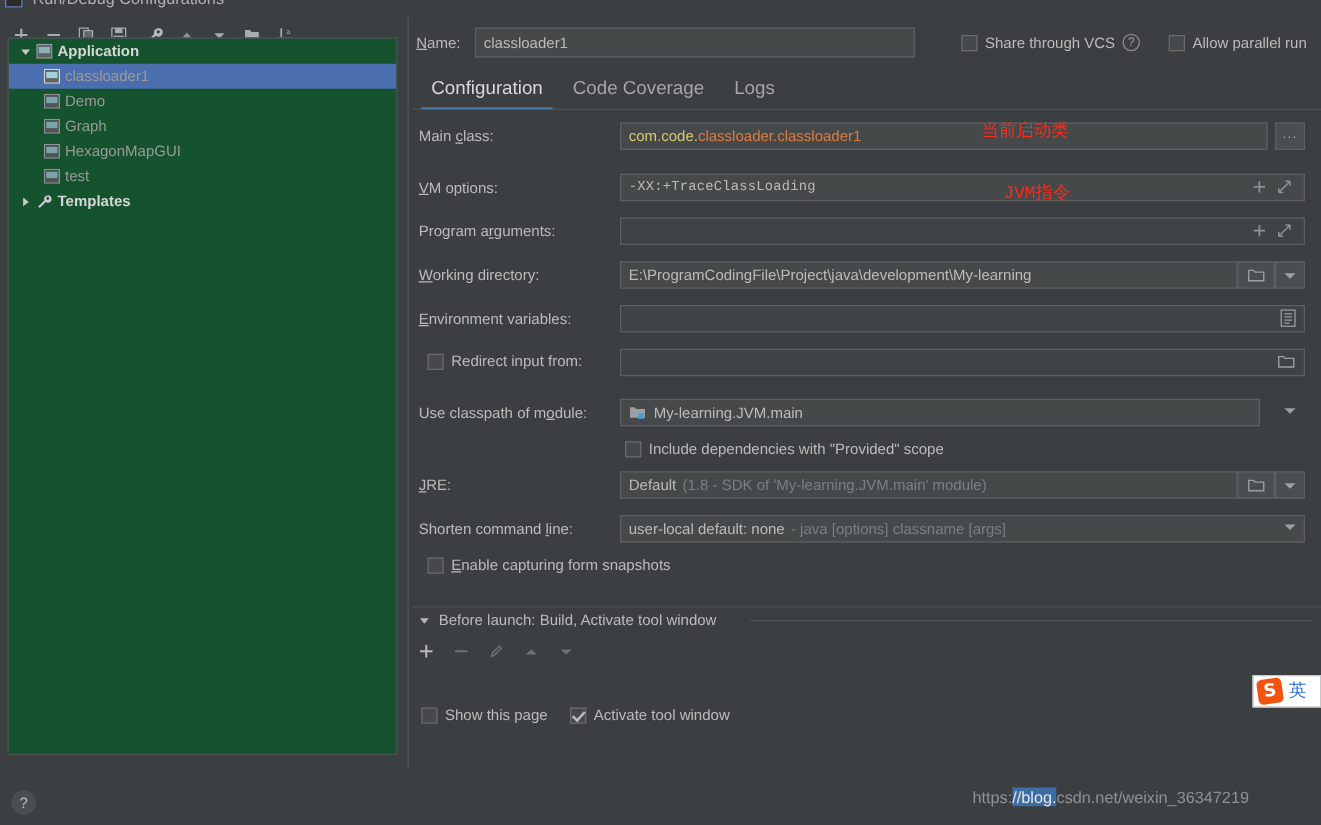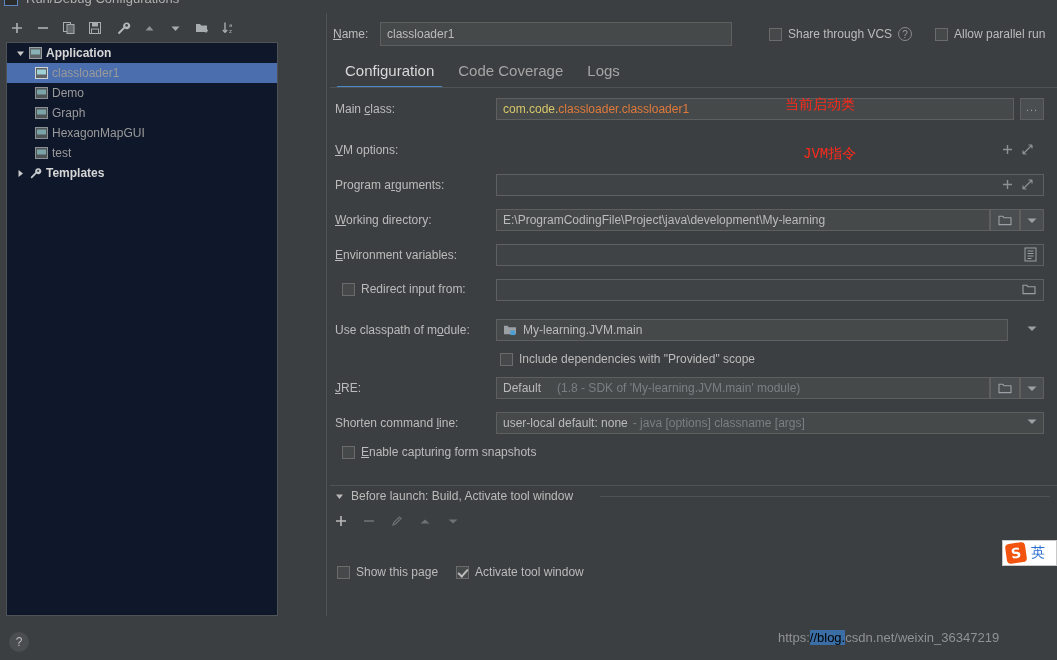--- a/index.html
+++ b/index.html
@@ -30,22 +30,22 @@
 
   
   .left-toolbar { position: absolute; left: 0; top: 13px; width: 320px; height: 30px; }
   .tb-btn {
     position: absolute; top: 4px; width: 22px; height: 22px;
     display: flex; align-items: center; justify-content: center;
   }
   .tb-btn svg { display: block; }
 
   .tree-panel {
-    position: absolute; left: 6px; top: 42px; width: 272px; height: 574px;
-    background: #0f172a; border: 1px solid #4f5356;
+    position: absolute; left: 6px; top: 30px; width: 312px; height: 574px;
+    background: #14532d; border: 1px solid #4f5356;
     overflow: hidden;
   }
   .tree-row {
     position: relative; height: 20px; display: flex; align-items: center;
     padding-left: 6px; white-space: nowrap; font-size: 12px;
   }
   .tree-row.selected { background: #4b6eaf; }
   .tree-row.selected .tree-label { color: #ffffff; }
   .twisty { width: 14px; display: inline-flex; justify-content: center; align-items:center; }
   .tree-icon { width: 16px; display: inline-flex; justify-content: center; align-items: center; margin-right: 3px; }
@@ -133,21 +133,21 @@
     display: flex; align-items: center; justify-content: center;
     transform: rotate(-8deg); font-family: "DejaVu Sans", sans-serif;
   }
   .sogou-mode { color: #2b6fd0; font-size: 14px; margin-left: 5px; font-family: "DejaVu Sans", sans-serif; }
 
   
   .watermark {
     position: absolute; left: 778px; top: 630px; font-size: 13px; color: #8f9296;
     white-space: nowrap; font-family: "Liberation Sans", sans-serif;
   }
-  .wm-sel { background: #3a6ea5; color: #000000; }
+  .wm-sel { background: #3a6ea5; color: #e5e5e5; }
 
   
   .help-btn {
     position: absolute; left: 9px; top: 632px; width: 20px; height: 20px; border-radius: 50%;
     background: #4a4e50; color: #bdbdbd; font-size: 12px;
     display: flex; align-items: center; justify-content: center;
   }
 </style>
 </head>
 <body>
@@ -332,20 +332,23 @@
         <span class="mc-b">classloader.classloader1</span>
     </div>
     <div class="btn-sq" style="left:690px; top:6px; width:24px; height:22px;">
       <span style="color:#9aa0a3; font-size:11px; letter-spacing:1px; margin-top:-4px;">...</span>
     </div>
     <div class="ann" style="left:455px; top:4px;">当前启动类</div>
 
     <div class="flabel" style="left:5px; top:51px;">
       <span style="text-decoration:underline">V</span>M options:
     </div>
+    <div class="field" style="left:166px; top:47px; width:548px;">
+      <span class="mono">-XX:+TraceClassLoading</span>
+    </div>
     <div class="inset-icons" style="left:672px; top:51px;">
       <span>
         <svg width="11" height="11" viewBox="0 0 11 11">
             <path d="M5.5 1v9M1 5.5h9" stroke="#8d9194" stroke-width="1.4" fill="none"></path>
           </svg>
       </span>
       <span>
         <svg width="11" height="11" viewBox="0 0 11 11">
             <path d="M1 10L10 1M10 1H6.5M10 1v3.5M1 10h3.5M1 10V6.5" stroke="#8d9194" stroke-width="1.2" fill="none"></path>
           </svg>
@@ -428,21 +431,21 @@
     <div class="cb-row" style="left:170px; top:260px;">
       <span class="cbox"></span>
       <span>Include dependencies with "Provided" scope</span>
     </div>
 
     <div class="flabel" style="left:5px; top:289px;">
       <span style="text-decoration:underline">J</span>RE:
     </div>
     <div class="field" style="left:166px; top:285px; width:494px;">
       <span>Default</span>
-      <span class="sub" style="margin-left:16px">(1.8 - SDK of 'My-learning.JVM.main' module)</span>
+      <span class="sub" style="margin-left:5px">(1.8 - SDK of 'My-learning.JVM.main' module)</span>
     </div>
     <div class="btn-sq" style="left:660px; top:285px; width:30px; height:22px;">
       <svg width="14" height="12" viewBox="0 0 15 13">
           <path d="M1 2.5h4.2L6.4 4H14v7.5H1z" fill="none" stroke="#9aa0a3" stroke-width="1.2"></path>
         </svg>
     </div>
     <div class="btn-sq" style="left:690px; top:285px; width:24px; height:22px;">
       <svg width="10" height="7" viewBox="0 0 10 7">
           <path d="M0.5 1.5h9L5 6z" fill="#9aa0a3"></path>
         </svg>

